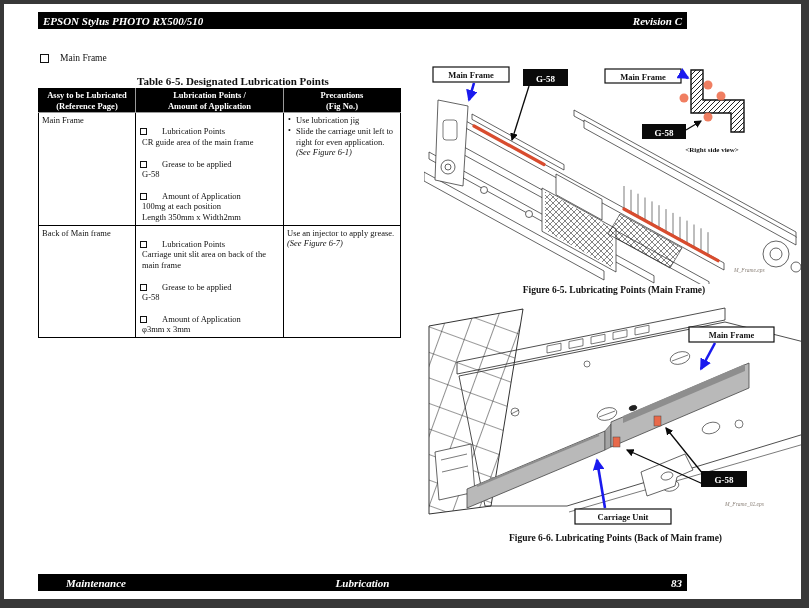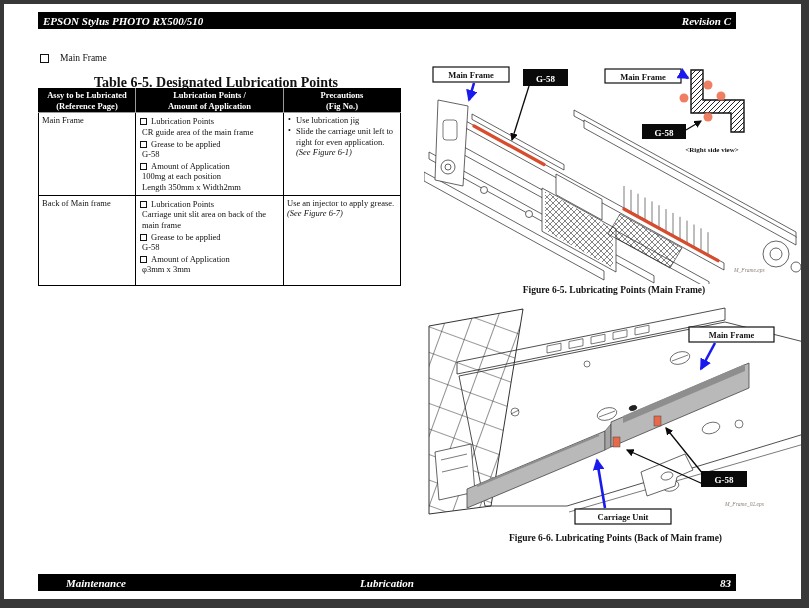--- a/index.html
+++ b/index.html
@@ -2,43 +2,43 @@
 <html><head>
 <meta charset="utf-8">
 <style>
   html,body{margin:0;padding:0;background:#ffffff;}
   .page{
     position:relative;box-sizing:border-box;width:809px;height:608px;
     background:#ffffff;border:4px solid #383838;border-right-width:8px;border-bottom-width:9px;
     font-family:"Liberation Serif","DejaVu Serif",serif;color:#111;overflow:hidden;
   }
   
-  .bar{position:absolute;left:34px;width:698px;height:17px;background:#000;color:#fff;
+  .bar{position:absolute;left:34px;width:649px;height:17px;background:#000;color:#fff;
        display:flex;align-items:center;justify-content:space-between;
        font-size:11px;font-weight:bold;font-style:italic;padding:0 5px;box-sizing:border-box;}
   .topbar{top:8px;}
   .botbar{top:570px;padding-left:28px;}
   .botbar .center{position:absolute;left:0;right:0;text-align:center;}
   .botbar .right{position:relative;}
   
   .sect{position:absolute;left:36px;top:49px;font-size:9.5px;display:flex;align-items:center;}
   .chk{display:inline-block;width:7px;height:7px;border:1px solid #111;margin-right:11px;background:#fff;}
   
-  .tbl-title{position:absolute;left:29px;top:71px;width:366px;text-align:center;
-             font-size:14px;font-weight:bold;}
+  .tbl-title{position:absolute;left:46px;top:71px;width:366px;text-align:center;
+             font-size:11px;font-weight:bold;}
   table.lub{position:absolute;left:34px;top:84px;border-collapse:collapse;table-layout:fixed;}
   table.lub td,table.lub th{border:1px solid #000;font-size:8.5px;line-height:1.25;
              padding:2px 3px;vertical-align:top;box-sizing:border-box;}
   table.lub th{background:#000;color:#fff;font-weight:bold;text-align:center;
              vertical-align:middle;height:16px;border-color:#9a9a9a;border-top-color:#000;padding:1px 2px;}
   table.lub th.first{border-left-color:#000;} table.lub th.last{border-right-color:#000;}
   col.c1{width:97px;} col.c2{width:148px;} col.c3{width:117px;}
   td.assy{vertical-align:middle;}
   tr.r1 td{height:82px;} tr.r2 td{height:90px;}
-  .item{display:flex;align-items:flex-start;margin-top:1px;}
+  .item{display:flex;align-items:flex-start;margin-top:11px;gap:11px;}
   .sq{flex:0 0 auto;display:inline-block;width:5px;height:5px;border:1px solid #111;
       margin:2px 4px 0 1px;background:#fff;}
   .sub{margin-left:3px;}
   .blt{position:relative;padding-left:9px;}
   .blt::before{content:"•";position:absolute;left:1px;top:0;font-size:8px;}
   .note{font-style:italic;margin-left:9px;}
   .note2{font-style:italic;}
   td.prec2{vertical-align:middle;}
   
   .fig{position:absolute;}

